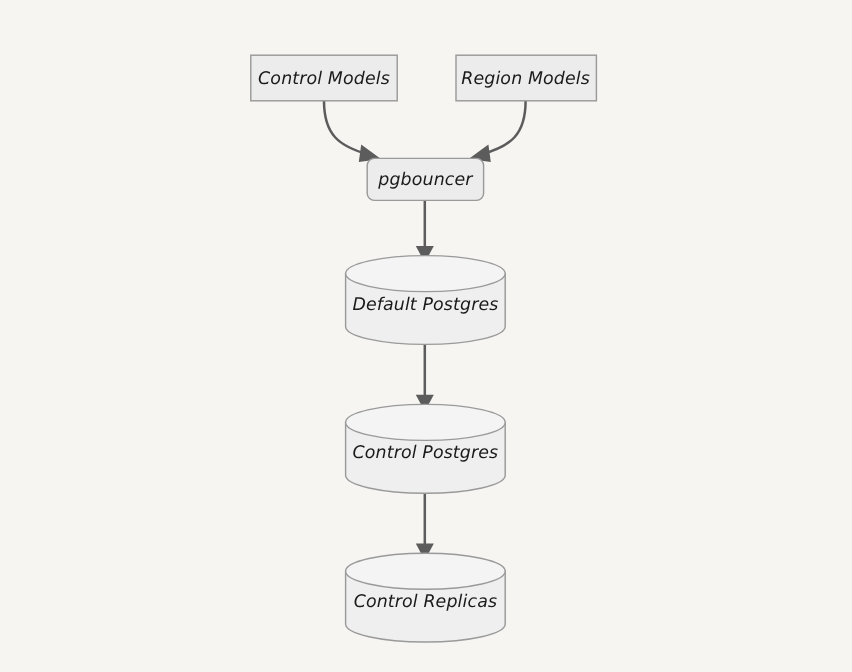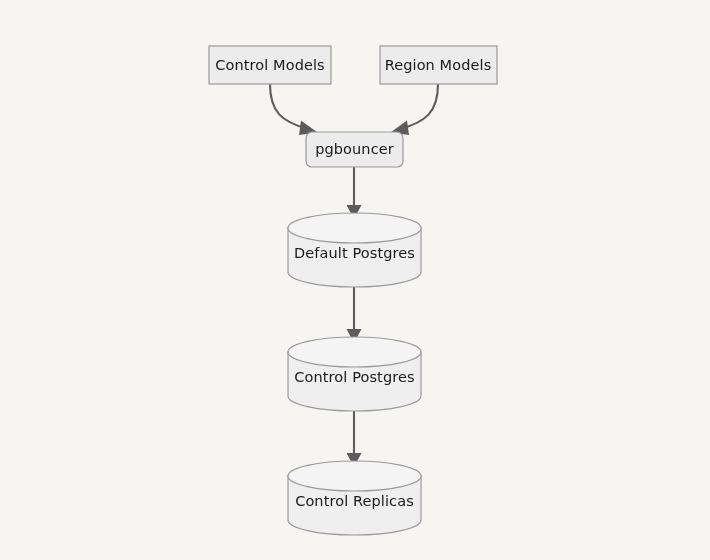--- a/index.html
+++ b/index.html
@@ -10,20 +10,21 @@
     width: 710px;
     height: 560px;
     background: #f7f5f2;
     font-family: "DejaVu Sans", sans-serif;
     overflow: hidden;
   }
   #diagram-root {
     position: relative;
     width: 574px;
     height: 560px;
+    font-style: italic;
   }
   #diagram-svg {
     position: absolute;
     top: 0;
     left: 0;
     width: 710px;
     height: 560px;
     display: block;
   }
   .node-label {

